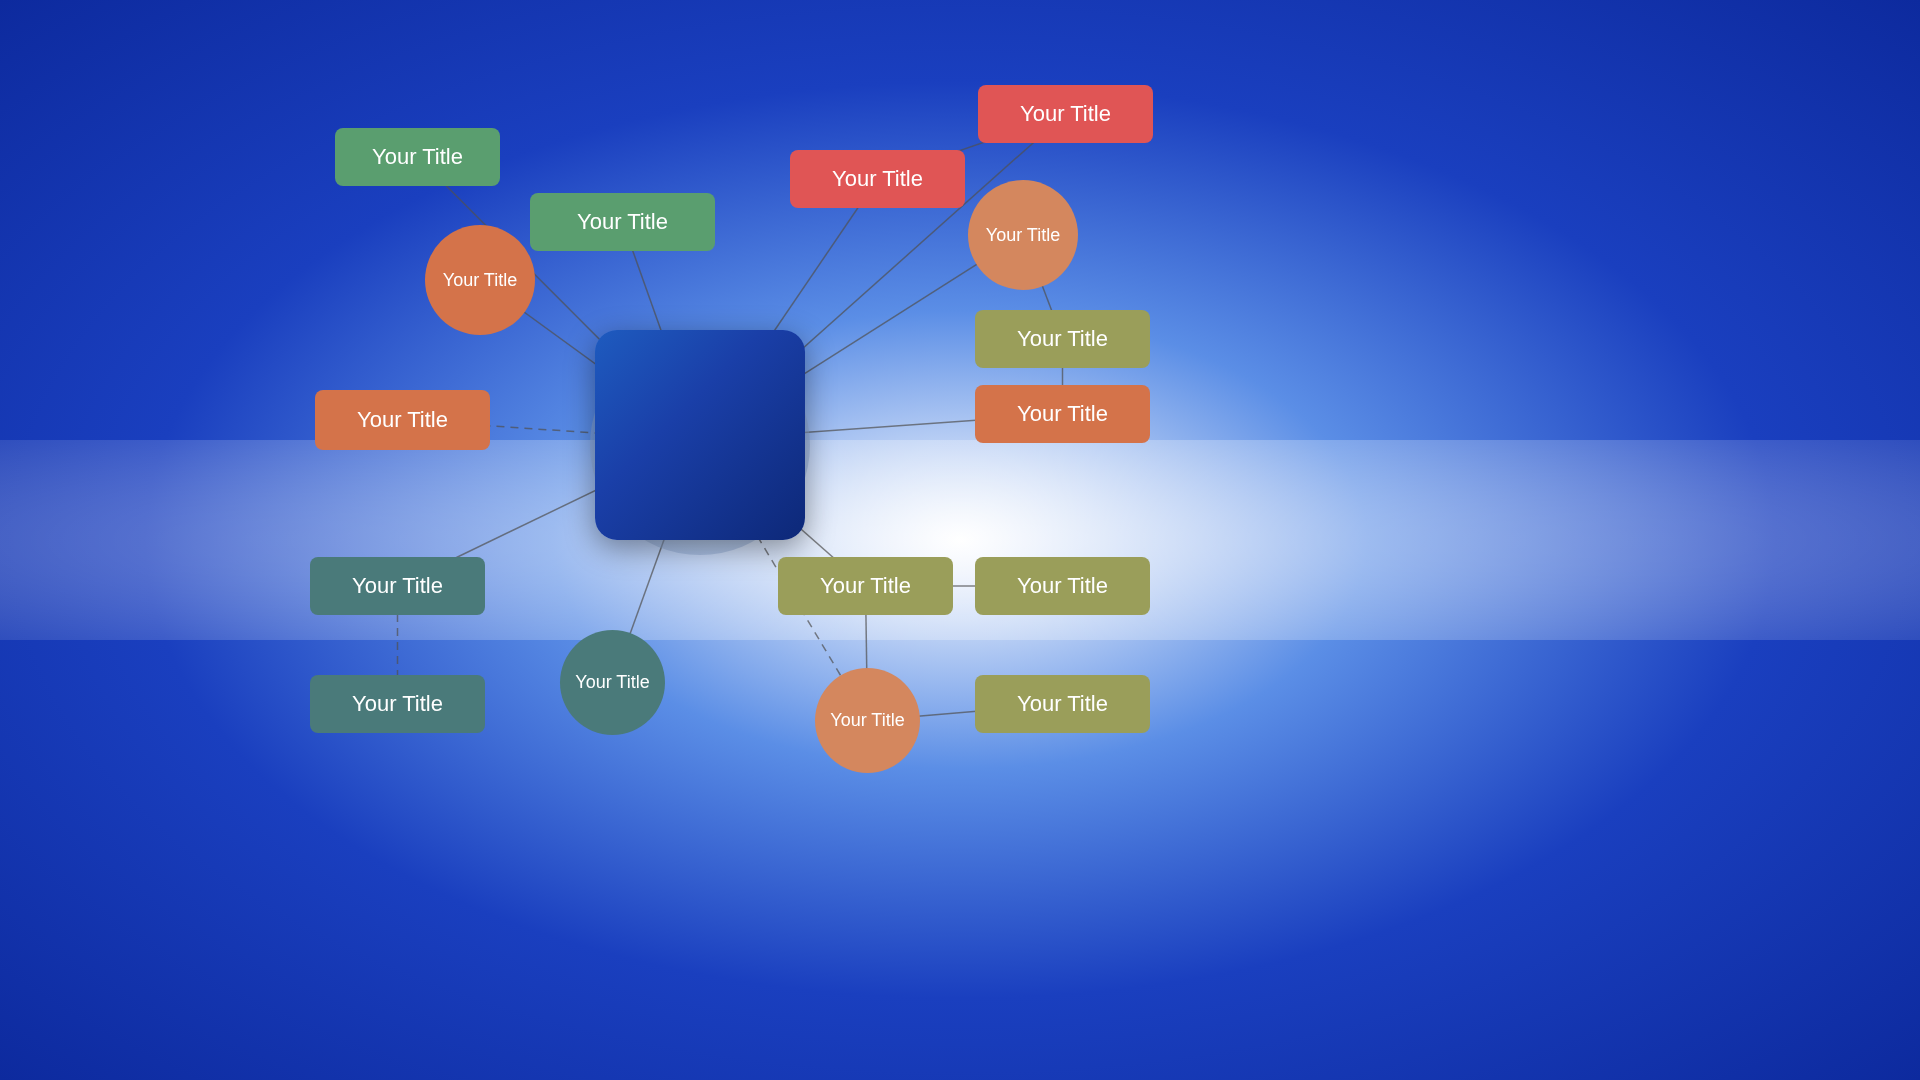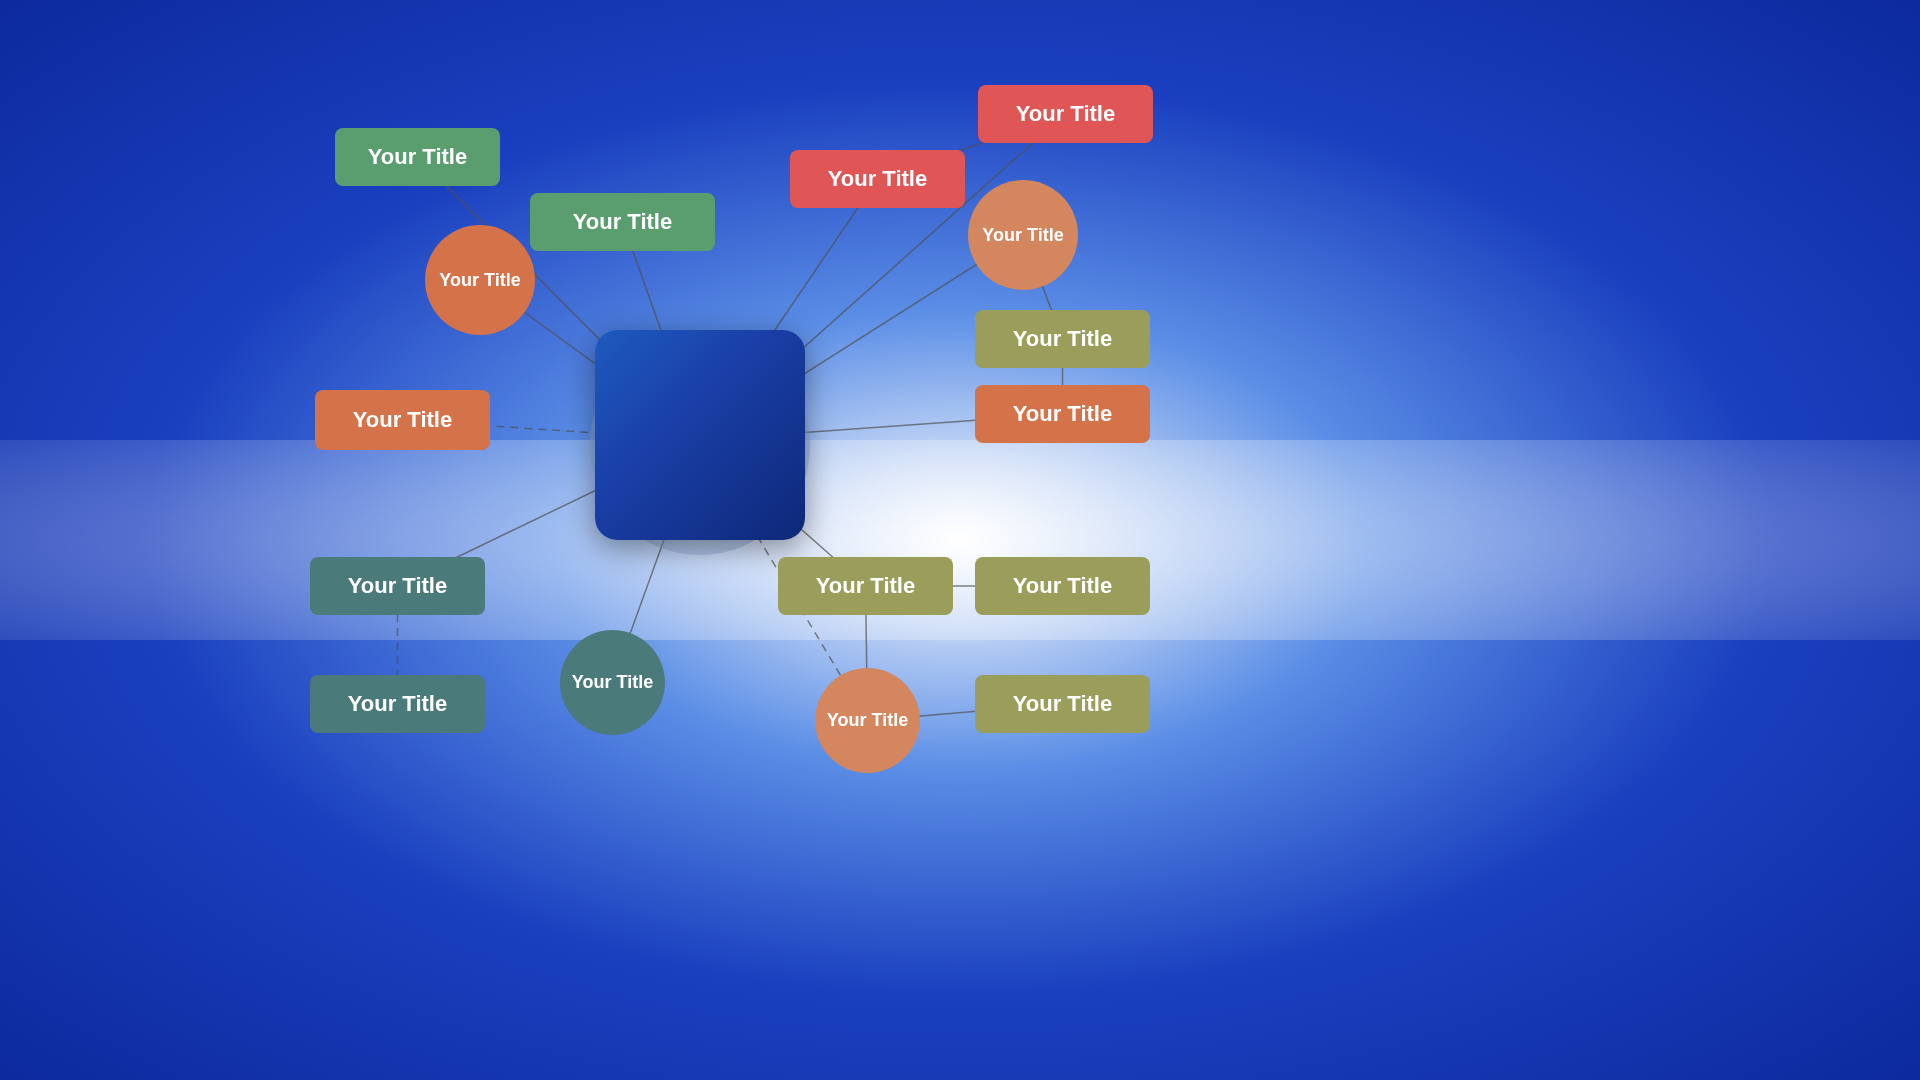--- a/index.html
+++ b/index.html
@@ -84,21 +84,21 @@
     }
 
     
     .node {
       position: absolute;
       display: flex;
       align-items: center;
       justify-content: center;
       text-align: center;
       color: white;
-      font-weight: 700;
+      font-weight: 400;
       font-size: 22px;
       cursor: pointer;
     }
   </style>
 </head>
 <body>
 
 <div class="canvas">
   <div class="light-band"></div>
 

